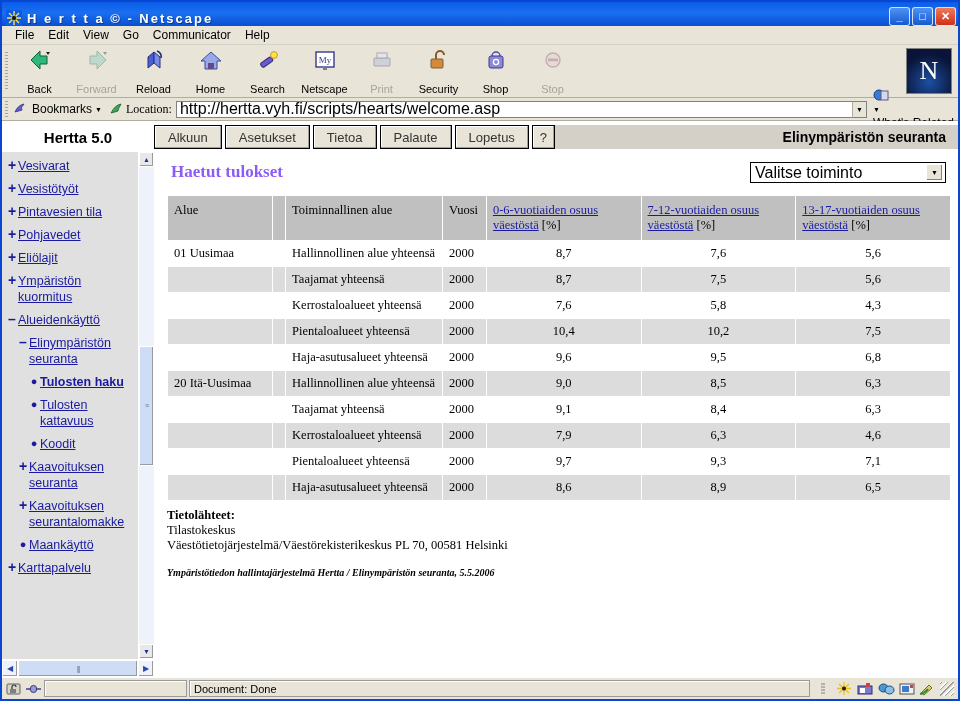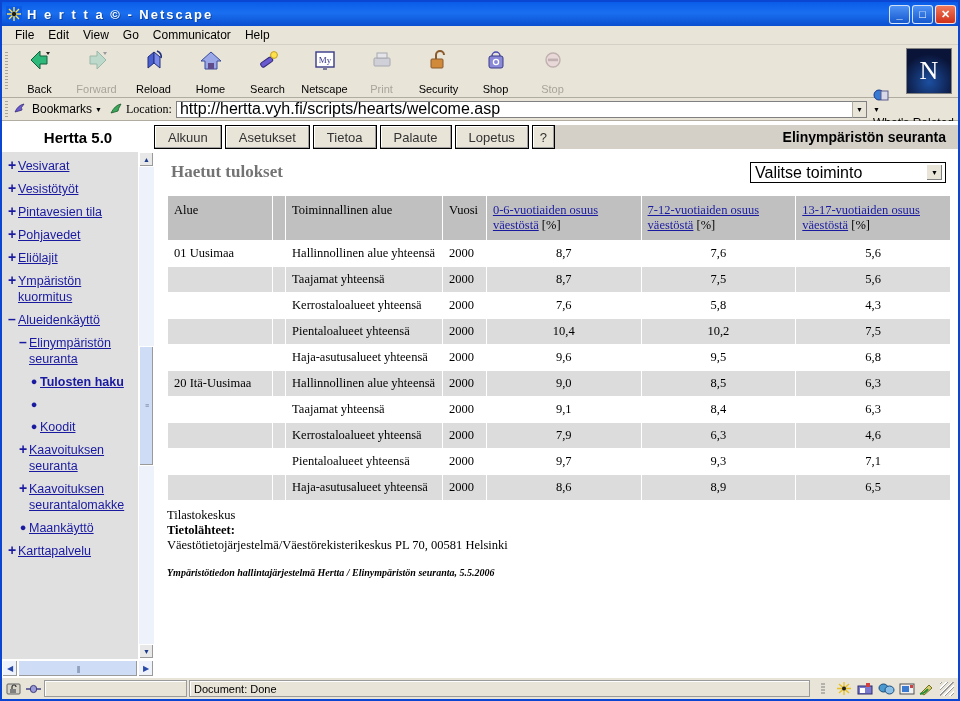--- a/index.html
+++ b/index.html
@@ -7,21 +7,21 @@
     width:960px;height:701px;overflow:hidden;
     background:#d4d0c8;
     font-family:"Liberation Sans",sans-serif;
     font-size:12px;
     -webkit-font-smoothing:none;
   }
   .win{width:960px;height:701px;display:flex;flex-direction:column;
        border:2px solid #0a46d2;box-sizing:border-box;background:#d4d0c8;}
 
   
-  .titlebar{height:24px;flex:0 0 24px;display:flex;align-items:center;
+  .titlebar{height:24px;flex:0 0 24px;display:flex;align-items:flex-end;
     background:linear-gradient(180deg,#0a5ce8 0%,#1a6ff0 45%,#0a4fd0 100%);
     padding:0 2px 0 4px;box-sizing:border-box;}
   .tb-icon{width:16px;height:16px;flex:0 0 16px;margin-right:5px;position:relative;}
   .tb-title{color:#fff;font-weight:bold;font-size:13px;letter-spacing:2px;
     flex:1 1 auto;white-space:nowrap;overflow:hidden;text-shadow:1px 1px 0 #00000055;}
   .tb-btns{display:flex;gap:2px;align-items:center;}
   .tb-btn{width:21px;height:19px;border:1px solid #ffffffcc;border-radius:3px;
     display:flex;align-items:center;justify-content:center;
     color:#fff;font-size:11px;font-weight:bold;line-height:1;
     background:linear-gradient(180deg,#4f92f5,#1559cf);box-sizing:border-box;}
@@ -108,21 +108,21 @@
     justify-content:center;font-size:8px;color:#2a4aaa;box-sizing:border-box;}
   .hthumb{flex:1 1 auto;background:#cfdcf5;border:1px solid #fff;
     box-shadow:inset -1px -1px 0 #9a9a9a;box-sizing:border-box;
     display:flex;align-items:center;justify-content:center;}
   .hthumb i{font-size:7px;color:#6a7a9a;letter-spacing:-1px;}
 
   
   .content{flex:1 1 auto;background:#fff;padding:10px 12px 0 12px;
            overflow:hidden;box-sizing:border-box;}
   .crow{display:flex;align-items:flex-start;justify-content:space-between;}
-  .h1{font-family:"Liberation Serif",serif;font-weight:bold;font-size:17px;color:#737373;
+  .h1{font-family:"Liberation Serif",serif;font-weight:bold;font-size:17px;color:#8b5cf6;
       margin:0 0 0 4px;}
   .sel-wrap{width:196px;height:21px;background:#fff;border:1px solid #000;
     display:flex;align-items:center;box-sizing:border-box;}
   .sel-txt{flex:1 1 auto;padding-left:4px;font-size:16px;color:#000;}
   .sel-arrow{width:17px;height:17px;margin-right:2px;background:#e8e4d8;
     border:1px solid #fff;box-shadow:inset -1px -1px 0 #808080;
     display:flex;align-items:center;justify-content:center;font-size:7px;box-sizing:border-box;}
 
   table.res{border-collapse:collapse;margin-top:12px;width:784px;
             font-family:"Liberation Serif",serif;font-size:12.5px;}
@@ -379,20 +379,21 @@
             <div class="node lvl2">
               <span class="mk">–</span>
               <a>Elinympäristön seuranta</a>
             </div>
             <div class="node lvl3 sel">
               <span class="mk dot">●</span>
               <a>Tulosten haku</a>
             </div>
             <div class="node lvl3">
               <span class="mk dot">●</span>
+              <a>Tulosten kattavuus</a>
             </div>
             <div class="node lvl3">
               <span class="mk dot">●</span>
               <a>Koodit</a>
             </div>
             <div class="node lvl2">
               <span class="mk">+</span>
               <a>Kaavoituksen seuranta</a>
             </div>
             <div class="node lvl2">
@@ -548,22 +549,22 @@
               <td>Haja-asutusalueet yhteensä</td>
               <td>2000</td>
               <td class="num">8,6</td>
               <td class="num">8,9</td>
               <td class="num">6,5</td>
             </tr>
           </tbody>
         </table>
 
         <div class="srcs">
+          <div><b>Tietolähteet:</b></div>
           <div>Tilastokeskus</div>
-          <div><b>Tietolähteet:</b></div>
           <div>Väestötietojärjestelmä/Väestörekisterikeskus PL 70, 00581 Helsinki</div>
         </div>
 
         <div class="foot-it">Ympäristötiedon hallintajärjestelmä Hertta / Elinympäristön seuranta,  5.5.2006</div>
       </div>
     </div>
   </div>
 
   <div class="status">
     <div class="st-ico">

